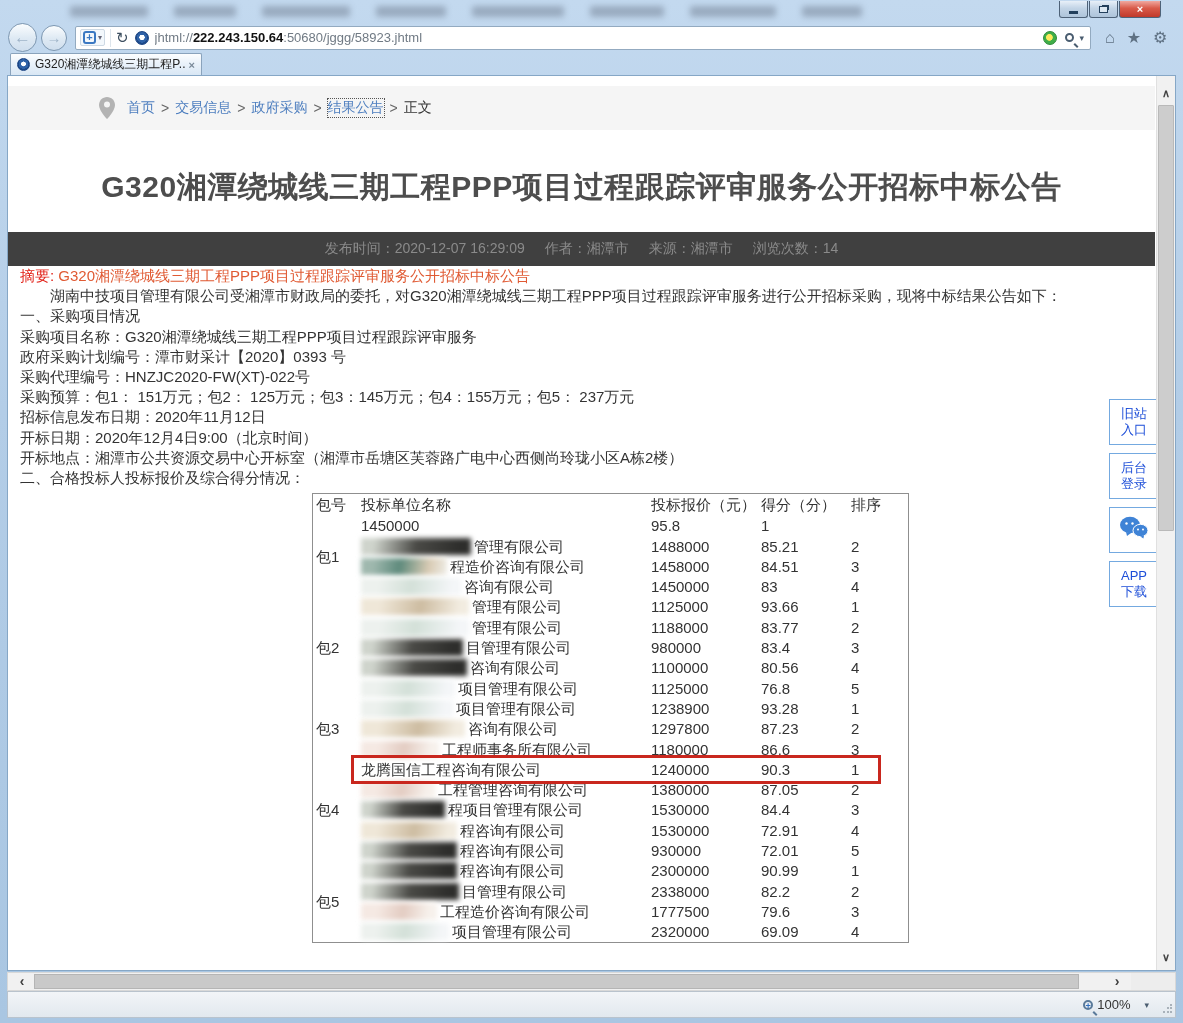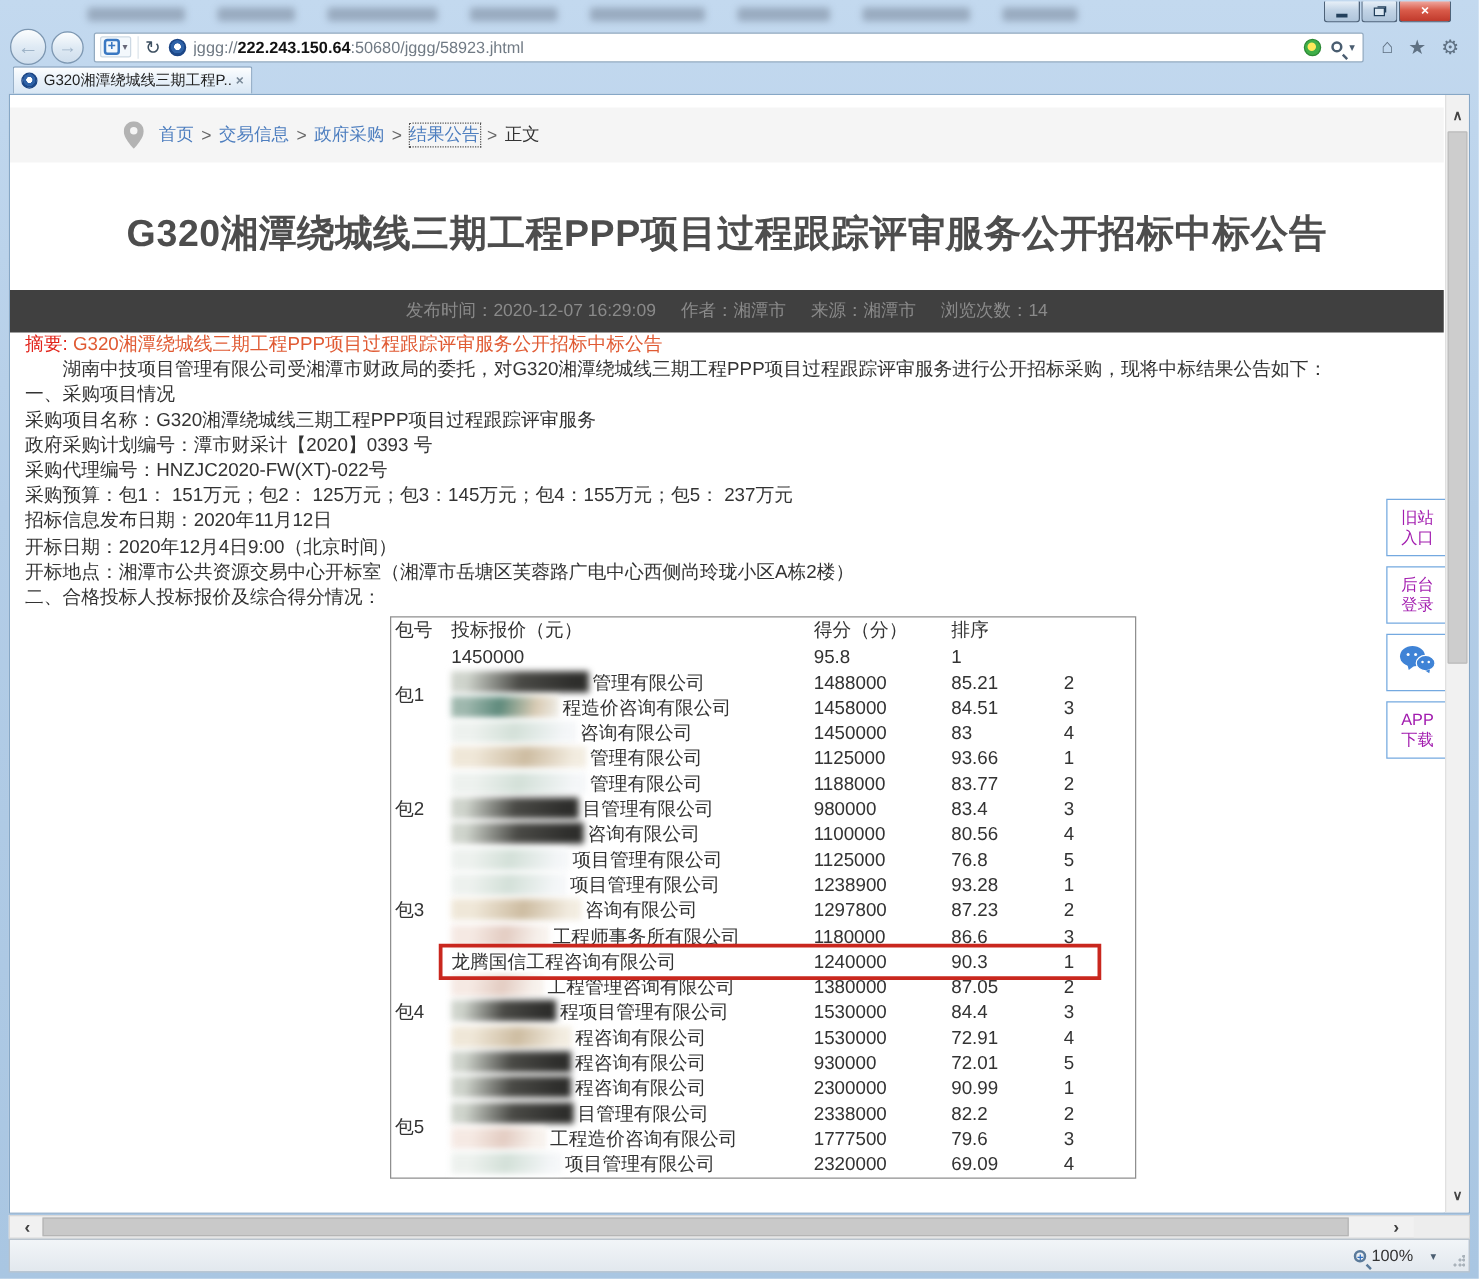--- a/index.html
+++ b/index.html
@@ -87,21 +87,21 @@
   .t-teal {background:linear-gradient(100deg,#9fb8ae 15%,#5e8a7c 45%,#d9cbb4 78%,#efeee8 100%);}
   .t-dark {background:linear-gradient(100deg,#cfd4cc 12%,#4a4a46 50%,#2e2e2c 88%);}
   .t-beige{background:linear-gradient(100deg,#efe7d8 18%,#cdbca1 55%,#f2ece0 90%);}
   .t-light{background:linear-gradient(100deg,#edf1ee 18%,#d3e0d8 50%,#f4f6f8 90%);}
   .t-pink {background:linear-gradient(100deg,#f5e9e3 22%,#e3ccc2 55%,#f7f1ec 88%);}
   .hl-box{position:absolute;left:-7px;top:-5px;width:530px;height:29px;border:3px solid #c9271e;pointer-events:none;z-index:2;}
   
   .side-buttons{position:absolute;left:1101px;top:323px;display:flex;flex-direction:column;}
   .side-btn{width:50px;height:46px;background:#fff;border:1px solid #74a9e0;margin-bottom:8px;
     display:flex;flex-direction:column;align-items:center;justify-content:center;
-    font-size:13px;line-height:16px;color:#a21caf;text-align:center;cursor:pointer;}
+    font-size:13px;line-height:16px;color:#1d4ed8;text-align:center;cursor:pointer;}
   
   .hscroll{position:absolute;left:7px;right:7px;top:972px;height:19px;background:#f1f1f1;border:1px solid #d8d8d8;}
   .hscroll .arr{position:absolute;top:0;height:100%;width:20px;text-align:center;line-height:17px;color:#3f3f3f;font-size:14px;font-weight:bold;}
   .harr-l{left:4px;} .harr-r{right:48px;}
   .hthumb{position:absolute;left:26px;top:1px;height:15px;width:1045px;background:#c9c9c9;border:1px solid #b5b5b5;}
   .hcorner{position:absolute;right:0;top:0;width:44px;height:100%;background:#ededed;}
   
   .statusbar{position:absolute;left:7px;right:7px;top:991px;height:27px;background:linear-gradient(#f2f5f8,#e2e8ee);
     border:1px solid #b9c3cd;display:flex;align-items:center;justify-content:flex-end;font-size:13px;color:#333;}
   .zoom-mag{position:relative;width:10px;height:10px;border:2px solid #5a7a9a;border-radius:50%;margin-right:4px;color:#2f6fc0;font-size:9px;line-height:9px;text-align:center;font-weight:bold;}
@@ -150,21 +150,21 @@
       <span>→</span>
     </div>
   <div class="addressbar">
     <div class="compatbtn">
       <span class="compat-ic">+</span>
       <span class="mini-caret">▾</span>
     </div>
     <div class="vdiv"></div>
     <span class="refresh-ic">↻</span>
     <span class="favicon"></span>
-    <span class="urltext"><span>jggg://</span><b>222.243.150.64</b><span>:50680/jggg/58923.jhtml</span></span>
+    <span class="urltext"><span>jhtml://</span><b>222.243.150.64</b><span>:50680/jggg/58923.jhtml</span></span>
     <div class="addr-right">
       <span class="safeball"></span>
       <span class="mag"></span>
       <span class="addr-caret">▾</span>
     </div>
   </div>
   <div class="chrome-icons">
     <span>⌂</span>
     <span>★</span>
     <span style="margin-right:0;">⚙</span>
@@ -222,20 +222,21 @@
           <p>采购预算：包1： 151万元；包2： 125万元；包3：145万元；包4：155万元；包5： 237万元</p>
           <p>招标信息发布日期：2020年11月12日</p>
           <p>开标日期：2020年12月4日9:00（北京时间）</p>
           <p>开标地点：湘潭市公共资源交易中心开标室（湘潭市岳塘区芙蓉路广电中心西侧尚玲珑小区A栋2楼）</p>
           <p>二、合格投标人投标报价及综合得分情况：</p>
         </div>
 
       <div class="bid-table">
         <div class="thead" id="table-head">
             <div>包号</div>
+            <div>投标单位名称</div>
             <div>投标报价（元）</div>
             <div>得分（分）</div>
             <div>排序</div>
           </div>
         <div id="table-groups">
             <div class="tgroup">
               <div class="pkg-cell">包1</div>
               <div class="grows">
                 <div class="trow">
                   <div>1450000</div>

